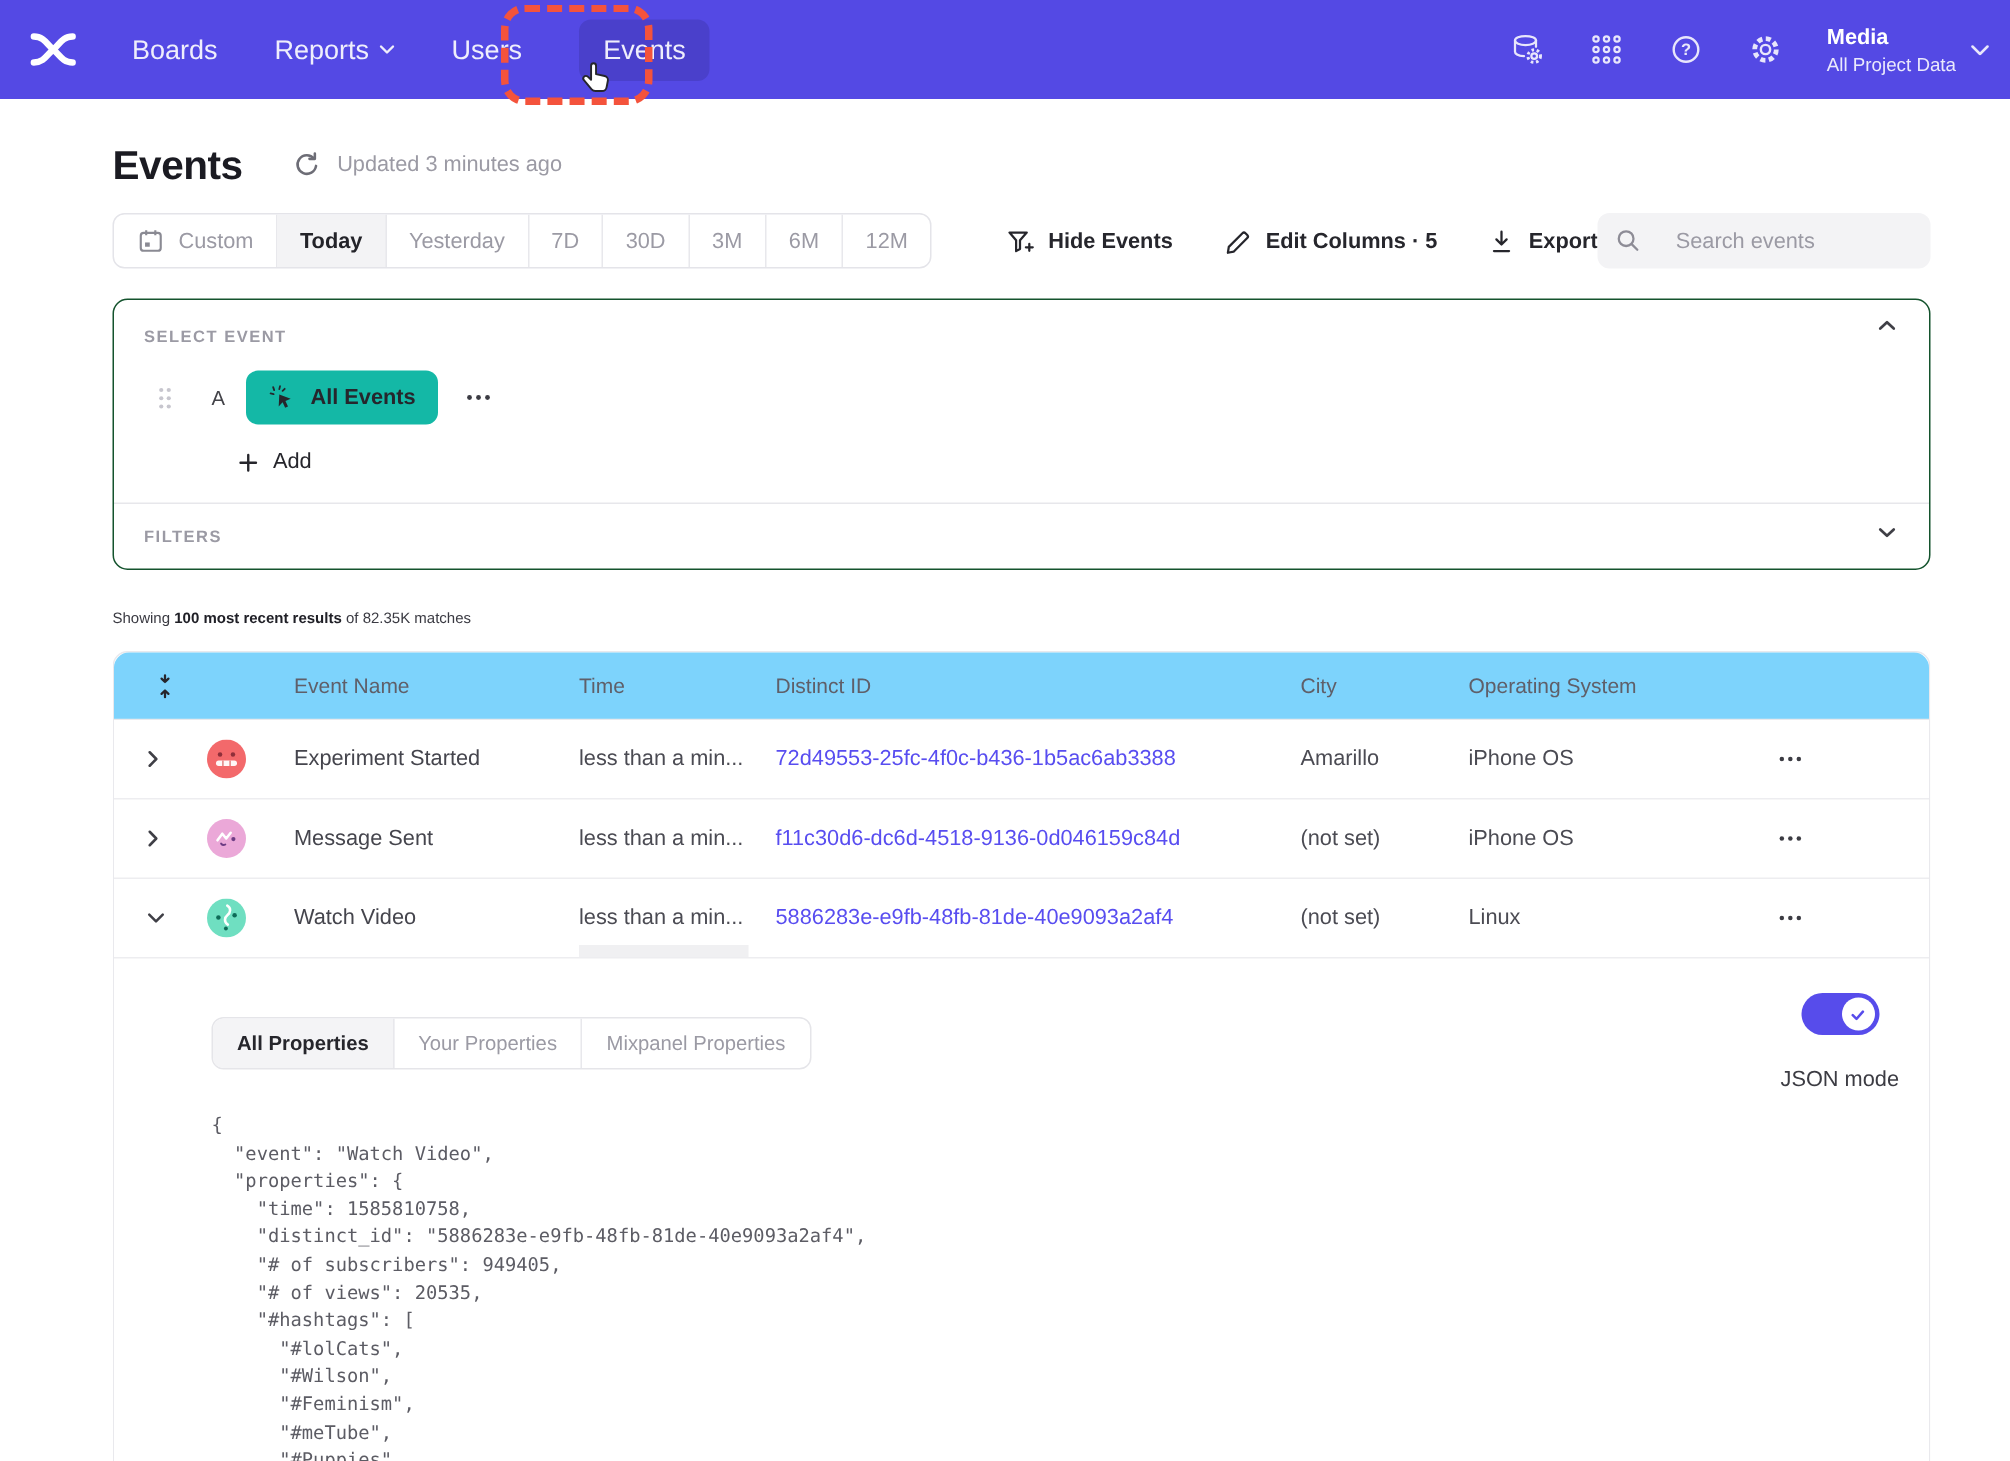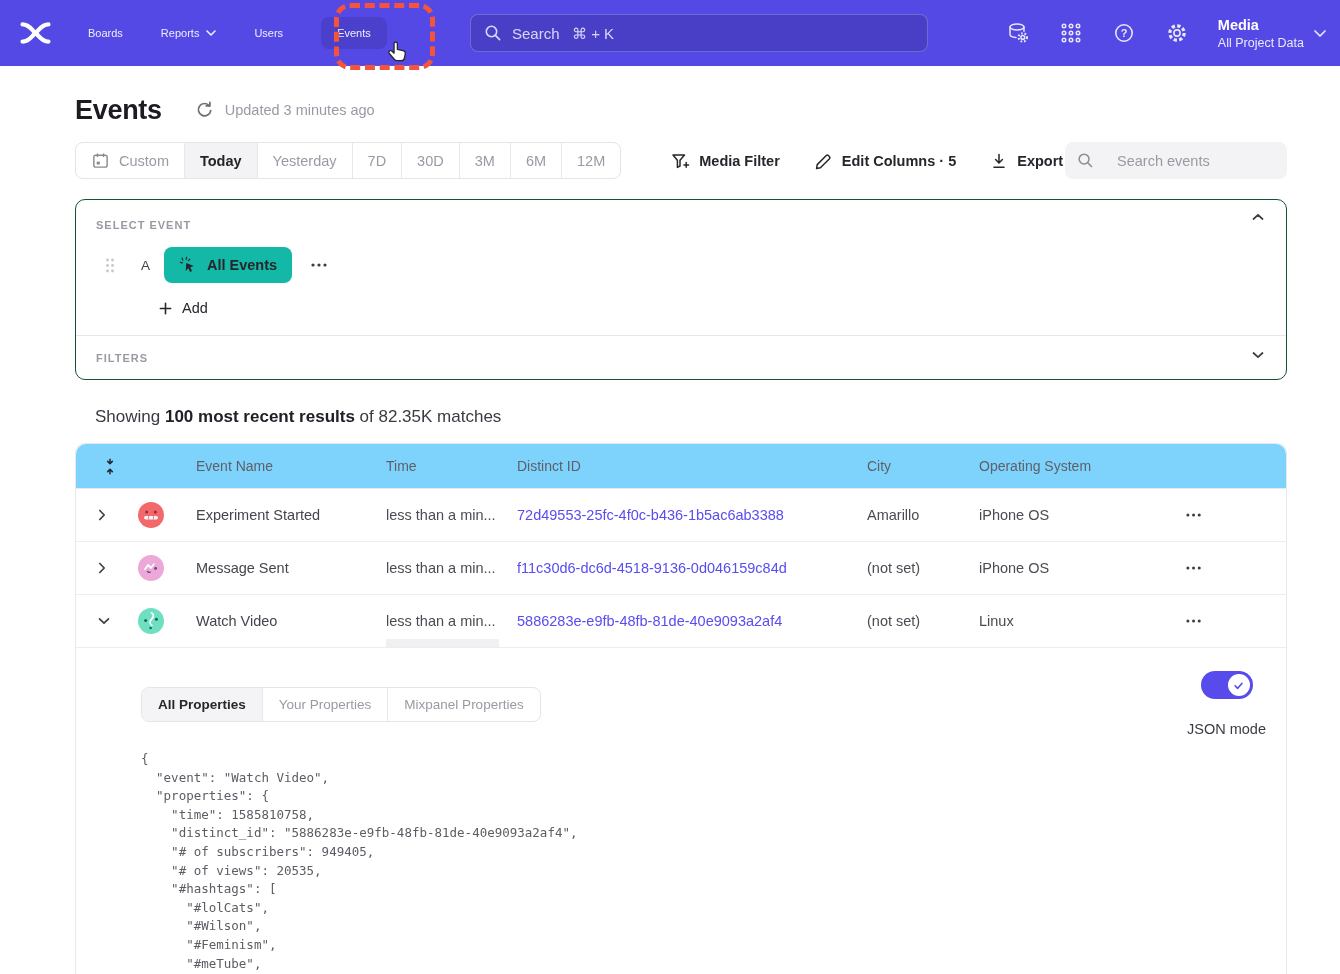--- a/index.html
+++ b/index.html
@@ -3,21 +3,21 @@
 <meta charset="utf-8">
 <style>
   * { margin:0; padding:0; box-sizing:border-box; }
   body { background:#fff; font-family:"Liberation Sans", sans-serif; }
   .frame { position:relative; width:1340px; height:974px; background:#fff; overflow:hidden; }
 
   
   .topnav { position:relative; height:66px; background:#5449E4; }
   .nav-left { position:absolute; left:20px; top:0; height:66px; display:flex; align-items:center; }
   .logo { width:34px; height:26px; margin-right:34px; display:flex; align-items:center; }
-  .nav-item { color:#EFEEFC; font-size:11px; margin-right:38px; display:flex; align-items:center; gap:7px; cursor:pointer; }
+  .nav-item { color:#EFEEFC; font-size:18px; margin-right:38px; display:flex; align-items:center; gap:7px; cursor:pointer; }
   .nav-item.pill { background:#4A40CB; padding:10px 16px; border-radius:8px; margin-right:0; }
   .nav-search { position:absolute; left:470px; top:14px; width:458px; height:38px; background:rgba(0,0,0,0.13);
     border:1px solid rgba(255,255,255,0.22); border-radius:8px; display:flex; align-items:center; padding:0 13px; }
   .nav-search input { background:transparent; border:none; outline:none; color:#fff; font-size:15px; margin-left:10px; width:100%;
     font-family:"Liberation Sans", sans-serif; }
   .nav-search input::placeholder { color:rgba(255,255,255,0.78); }
   .nav-right { position:absolute; right:14px; top:0; height:66px; display:flex; align-items:center; gap:29px; }
   .nav-icon-btn { width:24px; height:24px; display:flex; align-items:center; justify-content:center; cursor:pointer; }
   .project-switcher { display:flex; align-items:center; gap:10px; cursor:pointer; }
   .project-name { color:#fff; font-size:14.5px; font-weight:700; line-height:19px; }
@@ -61,21 +61,21 @@
     gap:10px; padding:0 15px; cursor:pointer; }
   .event-chip-label { font-size:14.5px; font-weight:700; color:#26262C; }
   .more-dots { margin-left:17px; cursor:pointer; padding:4px 2px; display:flex; }
   .qb-add { margin:17px 0 19px 82px; display:flex; align-items:center; gap:9px; font-size:14.5px; font-weight:500;
     color:#26262C; cursor:pointer; width:fit-content; }
   .qb-divider { border-top:1px solid #E7E7EB; }
   .qb-filters { position:relative; height:43px; display:flex; align-items:center; padding:0 20px; cursor:pointer; }
   .qb-filters .qb-collapse { top:15px; }
 
   
-  .results-line { margin-top:27px; font-size:17px; color:#3A3A42;margin-left:20px; }
+  .results-line { margin-top:27px; font-size:10px; color:#3A3A42; }
   .results-line b { color:#202027; font-weight:700; }
 
   
   .table-card { margin-top:16px; border:1px solid #E9E9ED; border-bottom:none; border-radius:10px 10px 0 0; }
   .tgrid { display:grid; grid-template-columns:44px 76px 190px 131px 350px 112px 207px 1fr; align-items:center; }
   .thead { height:45px; background:#7dd3fc; border-radius:10px 10px 0 0; border-bottom:1px solid #E9E9EC; }
   .th { font-size:14px; font-weight:500; color:#5F5F69; }
   .th-expander { padding-left:28px; }
   .trow { height:53px; border-bottom:1px solid #EDEDF0; position:relative; }
   .trow:nth-last-child(1) { }
@@ -131,29 +131,20 @@
         </span>
       </div>
       <div class="nav-item">
         <span>Users</span>
       </div>
       <div class="nav-item pill">
         <span>Events</span>
       </div>
     </div>
 
-    <div class="nav-search">
-      <span>
-        <svg viewBox="0 0 18 18" width="18" height="18">
-          <circle cx="7.5" cy="7.5" r="5.2" stroke="#DCDAF8" stroke-width="1.6" fill="none"></circle>
-          <line x1="11.4" y1="11.4" x2="15.6" y2="15.6" stroke="#DCDAF8" stroke-width="1.6" stroke-linecap="round"></line>
-        </svg>
-      </span>
-      <input type="text" placeholder="Search   ⌘ + K" style="">
-    </div>
 
     <div class="nav-right">
       <div class="nav-icon-btn">
         <svg viewBox="0 0 24 24" width="24" height="24" fill="none" stroke="#E8E6FB" stroke-width="1.5">
           <ellipse cx="11" cy="6" rx="7" ry="3"></ellipse>
           <path d="M4 6 v7.5 c0 1.5 2.6 2.7 6 2.95" stroke-linecap="round"></path>
           <path d="M18 6 v4.2" stroke-linecap="round"></path>
           <circle cx="16.8" cy="16.4" r="1.9"></circle>
           <circle cx="16.8" cy="16.4" r="4.2" stroke-width="2" stroke-dasharray="1.7 1.8"></circle>
         </svg>
@@ -254,21 +245,21 @@
       </div>
 
       <div class="toolbar">
         <div class="tool-btn">
           <span>
             <svg viewBox="0 0 19 18" width="19" height="18" fill="none" stroke="#26262C" stroke-width="1.5" stroke-linejoin="round" stroke-linecap="round">
               <path d="M2 3 h11.5 L9 8.2 V14 l-2.6 1.4 V8.2 Z"></path>
               <path d="M15.2 10.6 v4.6 M12.9 12.9 h4.6"></path>
             </svg>
           </span>
-          <span>Media Filter</span>
+          <span>Hide Events</span>
         </div>
         <div class="tool-btn">
           <span>
             <svg viewBox="0 0 19 19" width="19" height="19" fill="none" stroke="#26262C" stroke-width="1.5" stroke-linejoin="round">
               <path d="M3.2 13.6 L12.3 4.5 c.55 -.55 1.45 -.55 2 0 l1.2 1.2 c.55 .55 .55 1.45 0 2 L6.4 16.8 L2.6 17.5 Z"></path>
             </svg>
           </span>
           <span>Edit Columns · 5</span>
         </div>
         <div class="tool-btn">

